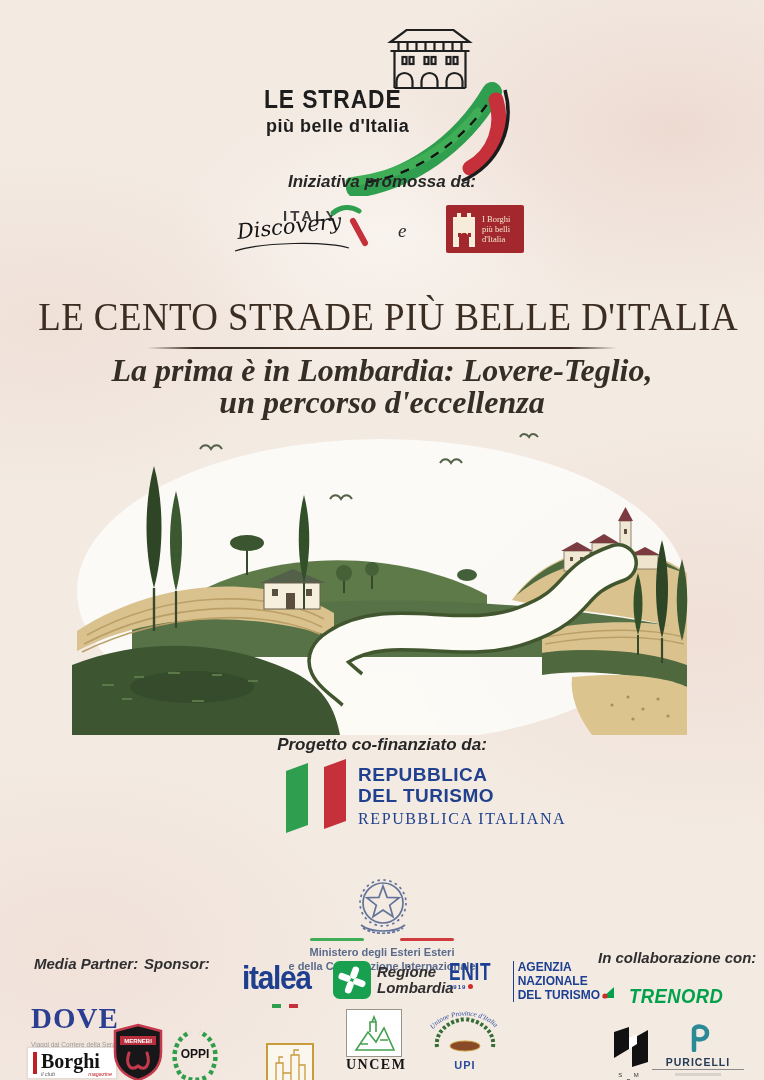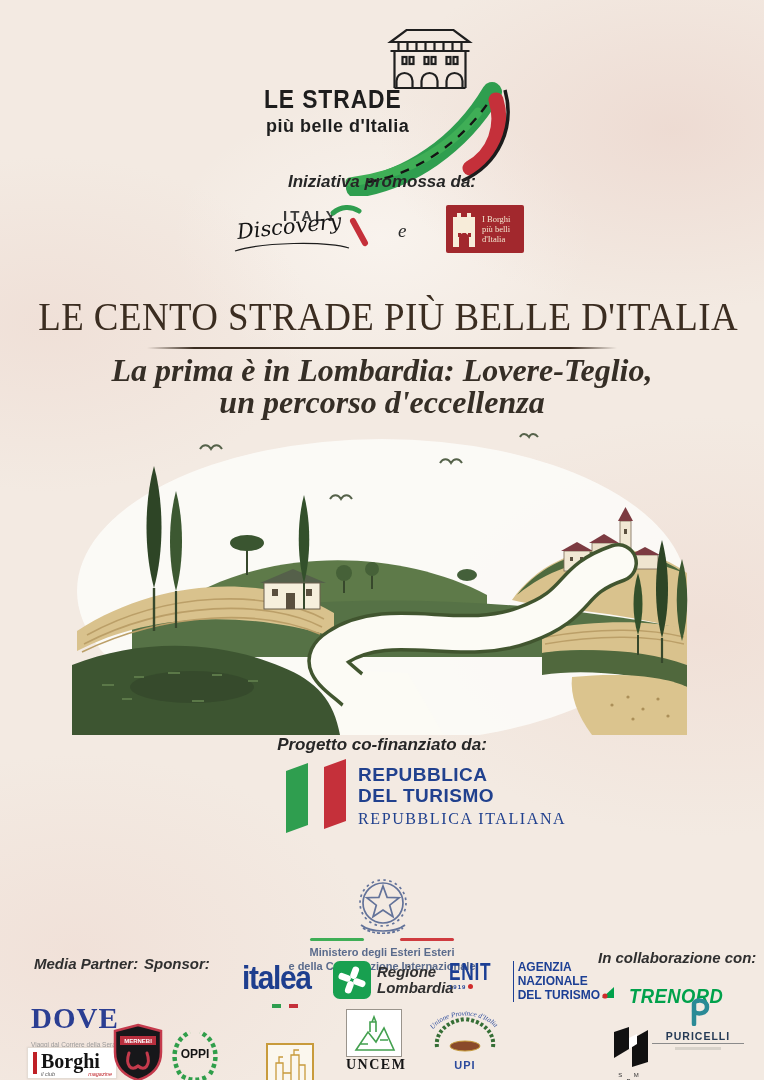--- a/index.html
+++ b/index.html
@@ -380,21 +380,21 @@
 
   <div class="abs" style="left:611px;top:1026px;width:40px;text-align:center;">
     <svg width="38" height="42" viewBox="0 0 38 42">
       <polygon points="2,6 17,1 17,23 2,32" fill="#111"></polygon>
       <polygon points="20,13 36,4 36,36 20,41" fill="#111"></polygon>
       <polygon points="17,12 25,8 25,18 17,23" fill="#fff"></polygon>
     </svg>
     <div class="smp-name">S M P</div>
   </div>
 
-  <div class="abs" style="left:652px;top:996px;width:92px;text-align:center;">
+  <div class="abs" style="left:652px;top:1022px;width:92px;text-align:center;">
     <svg width="26" height="30" viewBox="0 0 26 30" fill="none">
       <path d="M9,28 L9,8 C9,3 22,3 22,11 C22,18 12,19 9,15" stroke="#2a8a96" stroke-width="4.5" stroke-linecap="round"></path>
     </svg>
     <div class="puricelli-name">PURICELLI</div>
     <div class="puricelli-tag"></div>
   </div>
 
 </div>
 
 </body></html>

